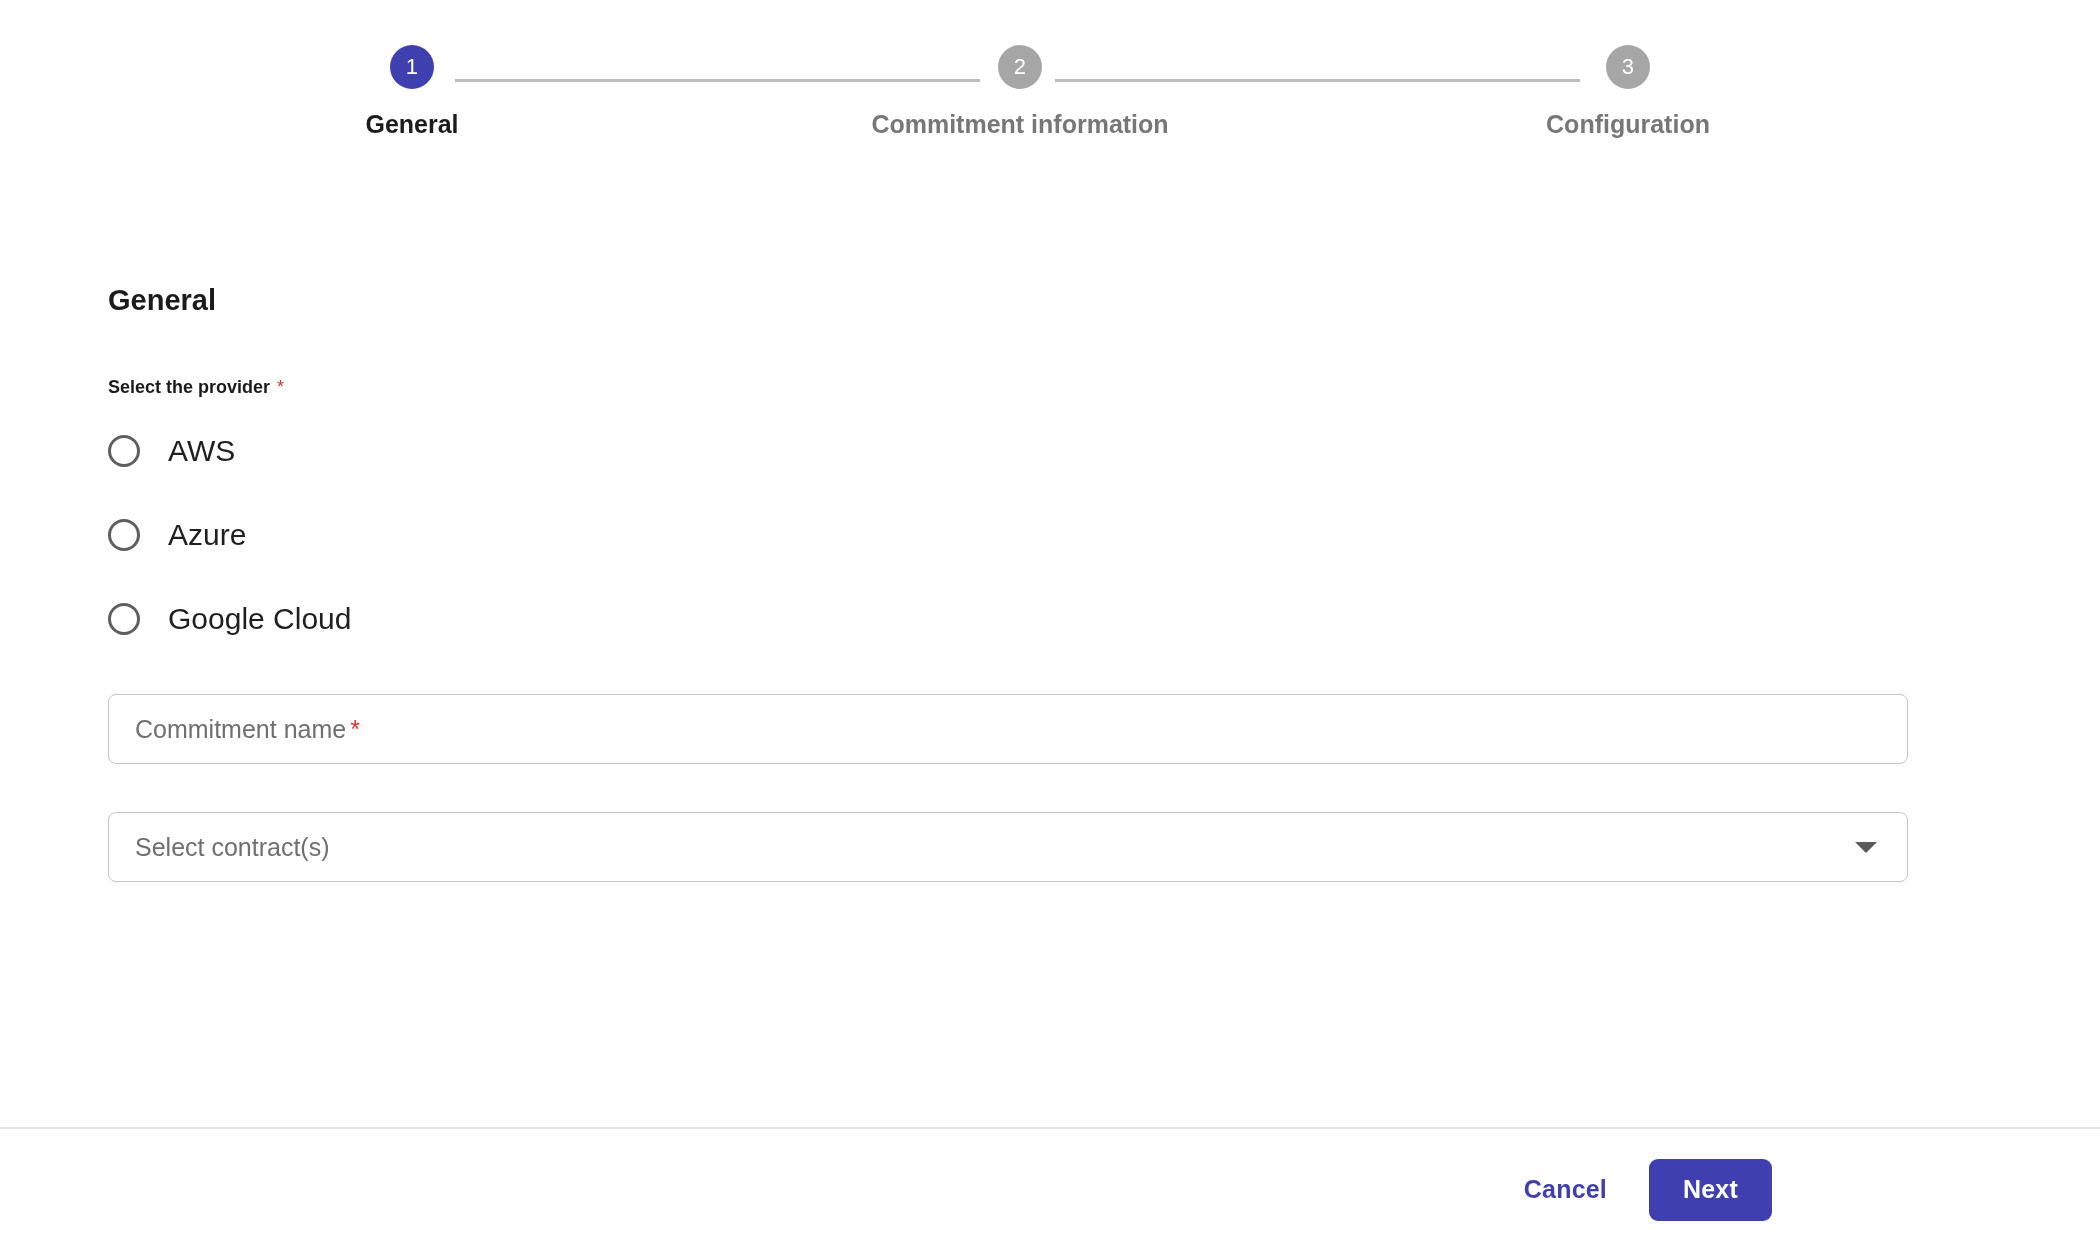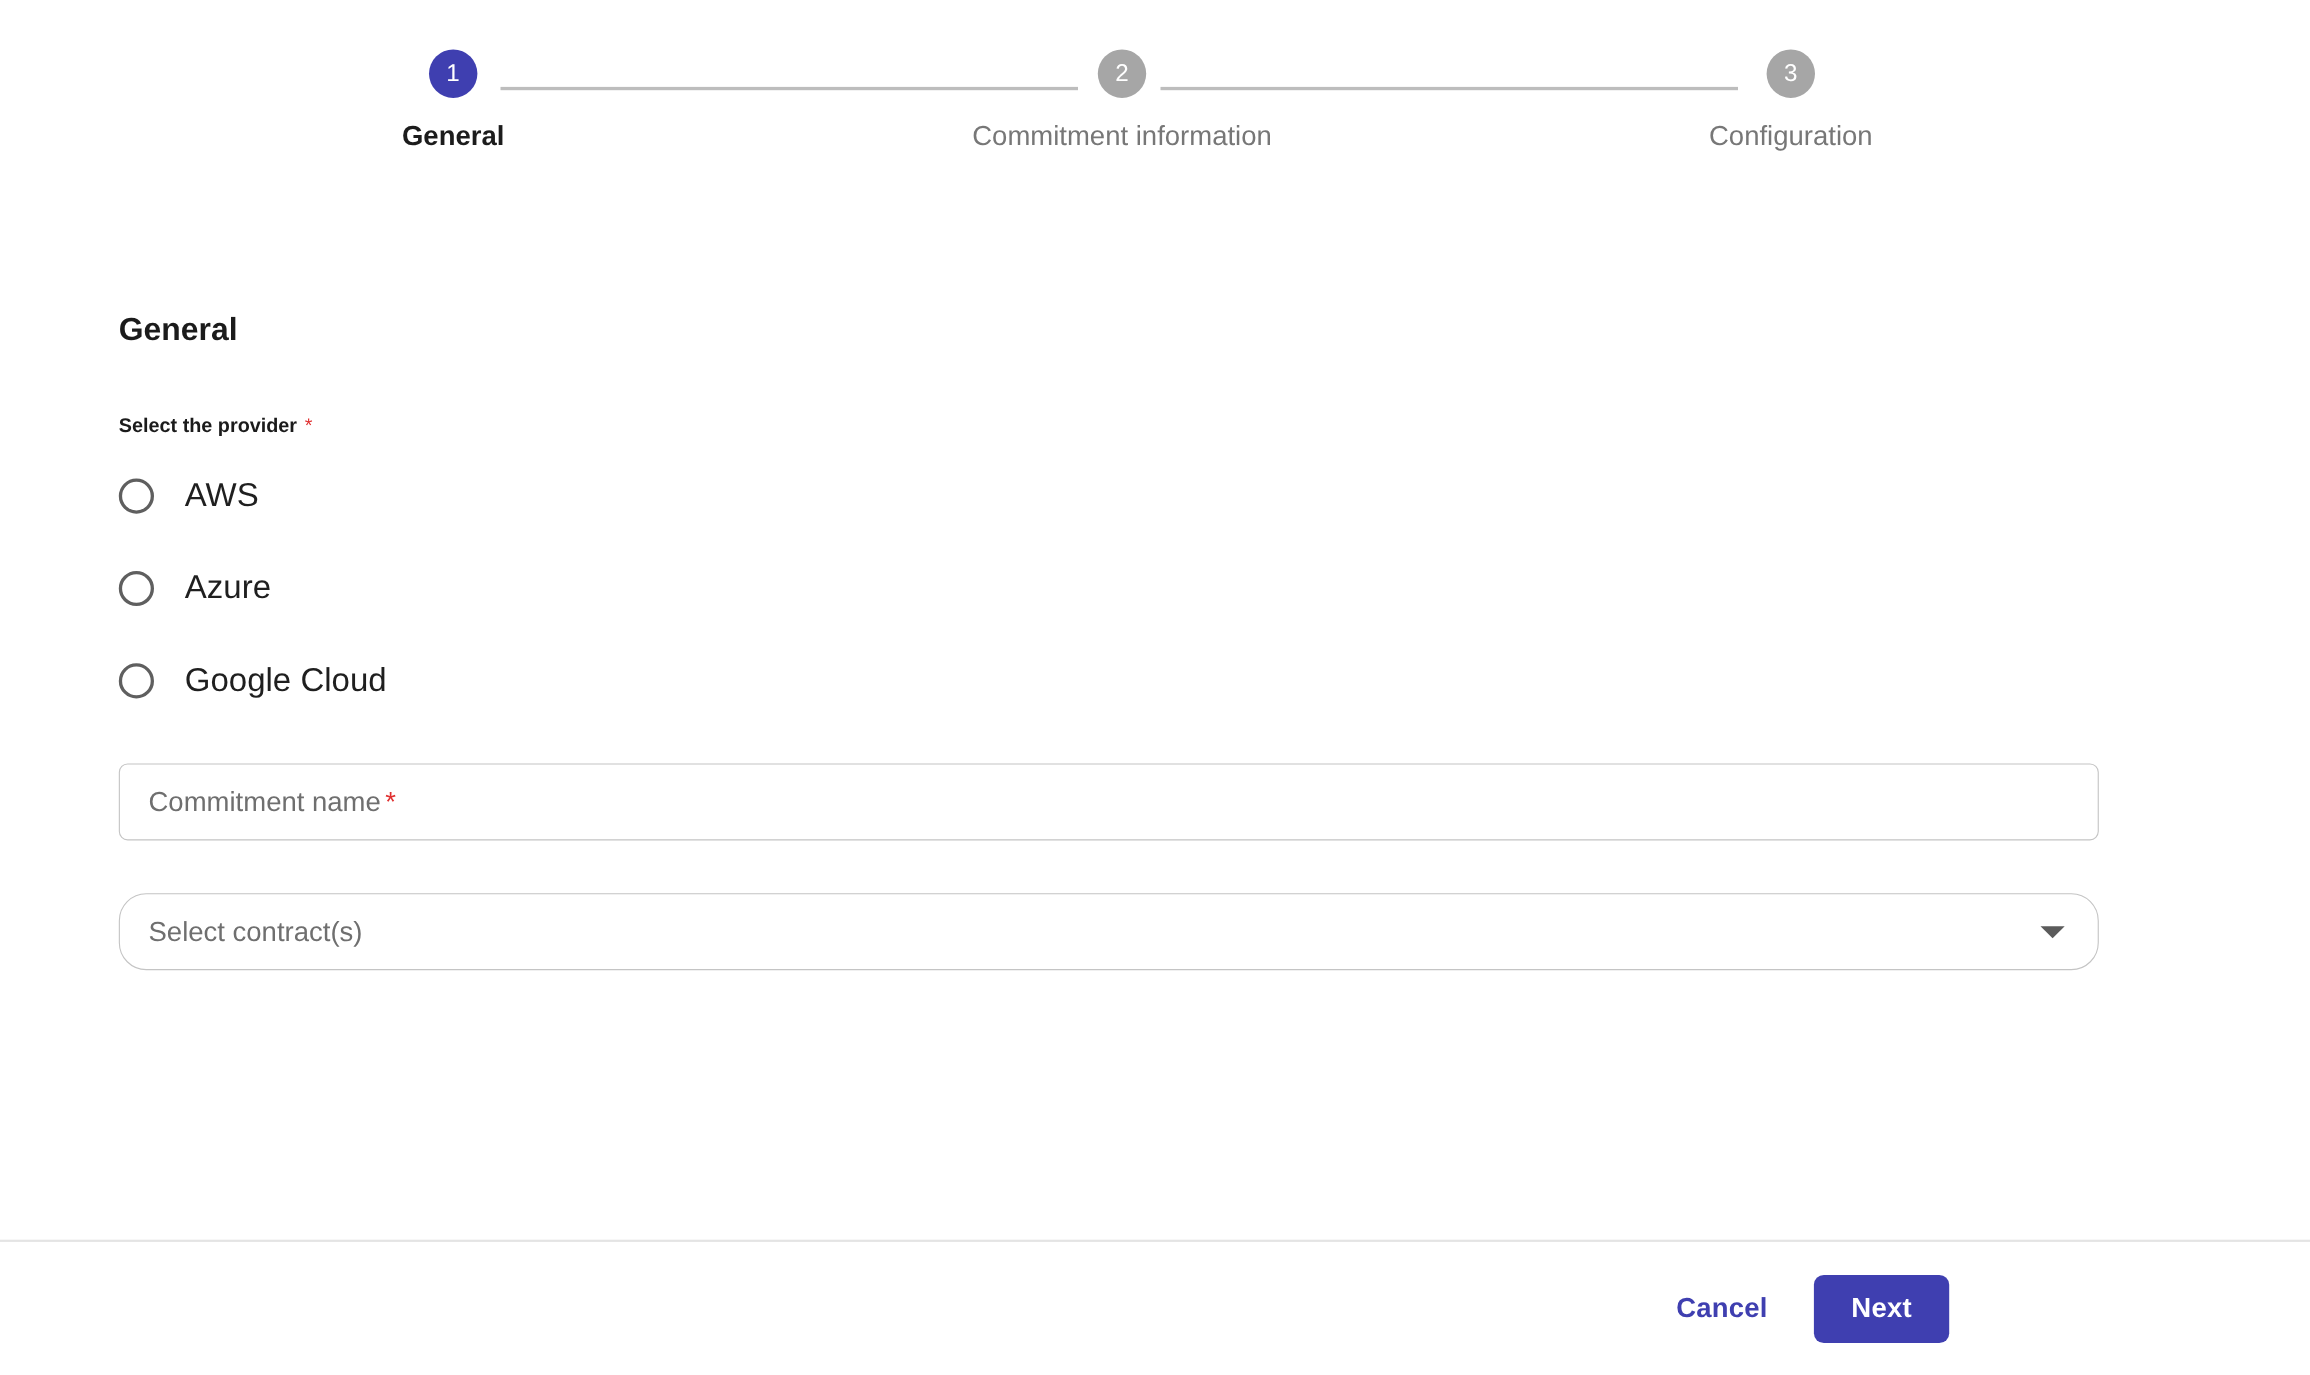--- a/index.html
+++ b/index.html
@@ -46,21 +46,21 @@
   }
   .step.active .step-circle { background: #3f3fb0; }
   .step.inactive .step-circle { background: #a6a6a6; }
   .step-label {
     margin-top: 23px;
     font-size: 25px;
     line-height: 1;
     white-space: nowrap;
   }
   .step.active .step-label { color: #1c1c1c; font-weight: bold; }
-  .step.inactive .step-label { color: #777777; font-weight: normal; }
+  .step.inactive .step-label { color: #777777; font-weight: bold; }
 
   .connector {
     position: absolute;
     top: 79px;
     height: 3px;
     background: #bdbdbd;
   }
   #connector-1 { left: 455px; width: 525px; }
   #connector-2 { left: 1055px; width: 525px; }
 
@@ -126,21 +126,21 @@
     height: 70px;
     margin-top: 48px;
     border: 1.6px solid #c4c4c4;
     border-radius: 8px;
     background: #ffffff;
     display: flex;
     align-items: center;
     cursor: text;
     text-align: right;
   }
-  .field.select-field { cursor: pointer; border-radius: 25px; }
+  .field.select-field { cursor: pointer; }
   .field-text {
     margin-left: 26px;
     font-size: 25px;
     line-height: 1;
     color: #6f6f6f;
   }
   .field-text .req { margin-left: 4px; font-size: 25px; }
 
   .caret {
     position: absolute;

